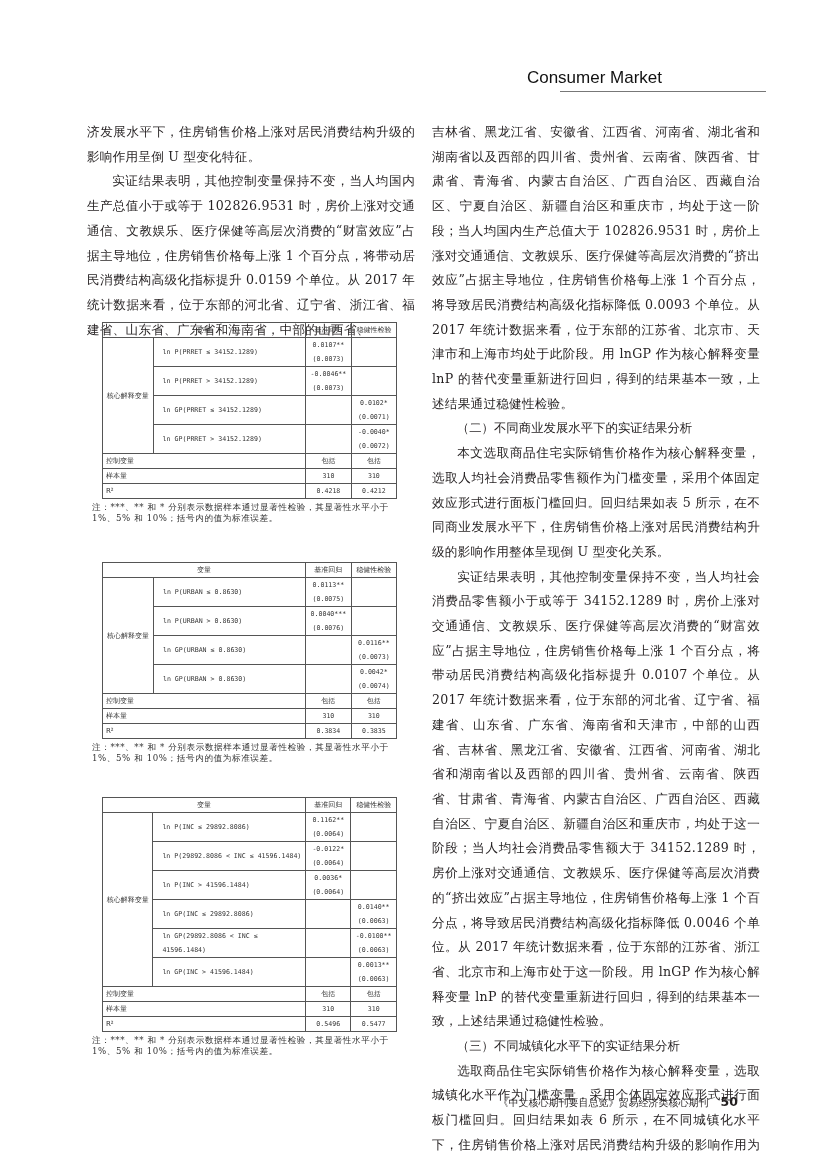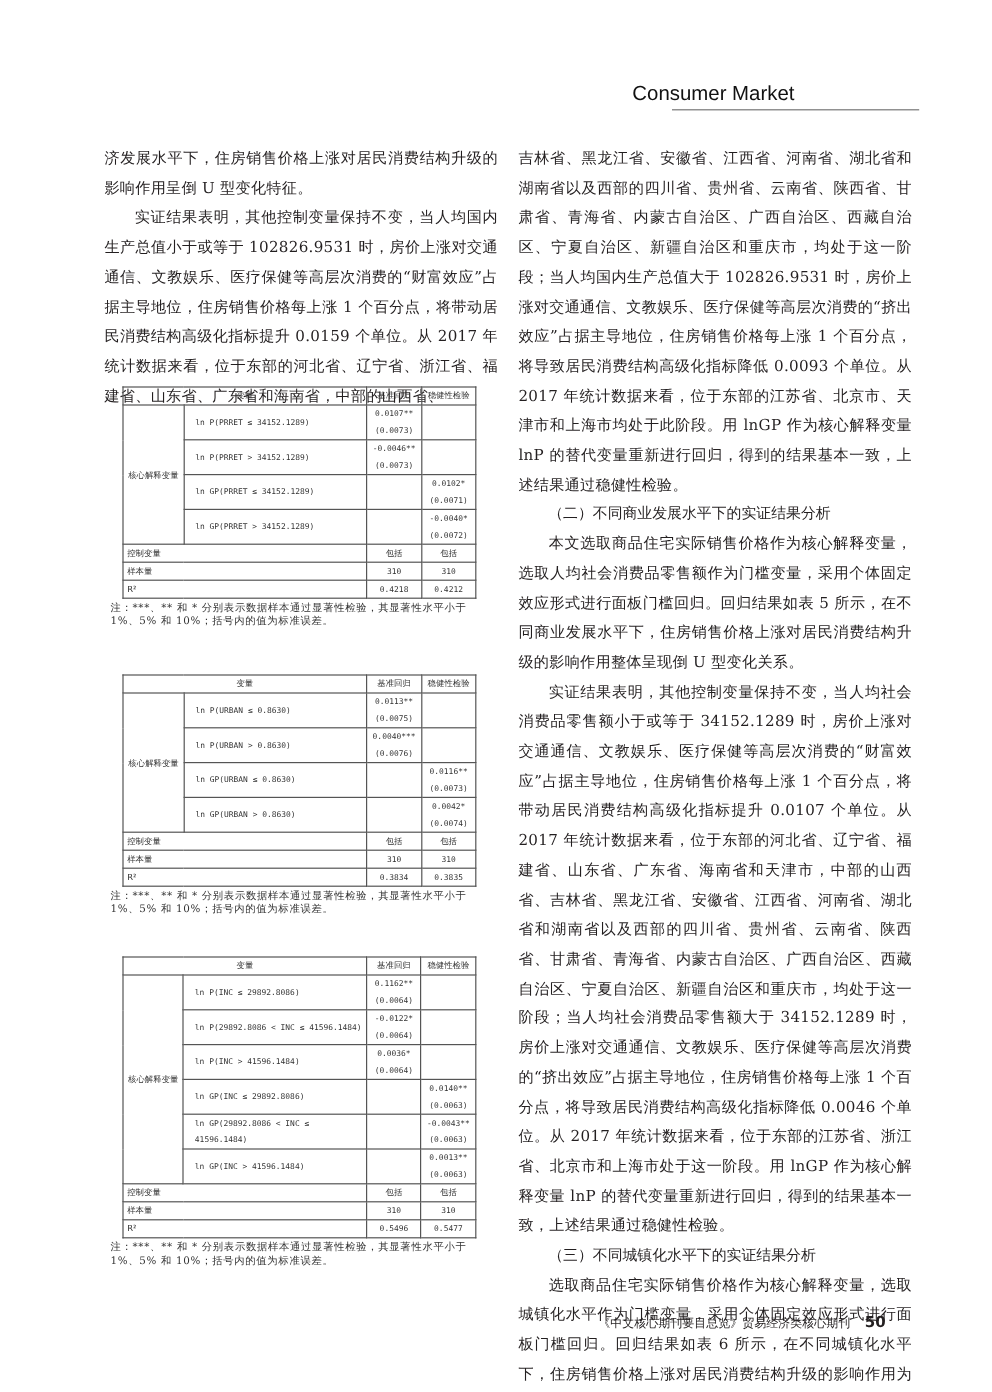--- a/index.html
+++ b/index.html
@@ -269,21 +269,21 @@
             <span class="cell-line">(0.0063)</span>
           </td>
     </tr>
     <tr>
       <td class="var">ln GP(29892.8086 &lt; INC ≤ 41596.1484)</td>
       <td class="num">
             <span class="cell-line">&nbsp;</span>
             <span class="cell-line">&nbsp;</span>
           </td>
       <td class="num">
-            <span class="cell-line">-0.0043**</span>
+            <span class="cell-line">-0.0100**</span>
             <span class="cell-line">(0.0063)</span>
           </td>
     </tr>
     <tr>
       <td class="var">ln GP(INC &gt; 41596.1484)</td>
       <td class="num">
             <span class="cell-line">&nbsp;</span>
             <span class="cell-line">&nbsp;</span>
           </td>
       <td class="num">

